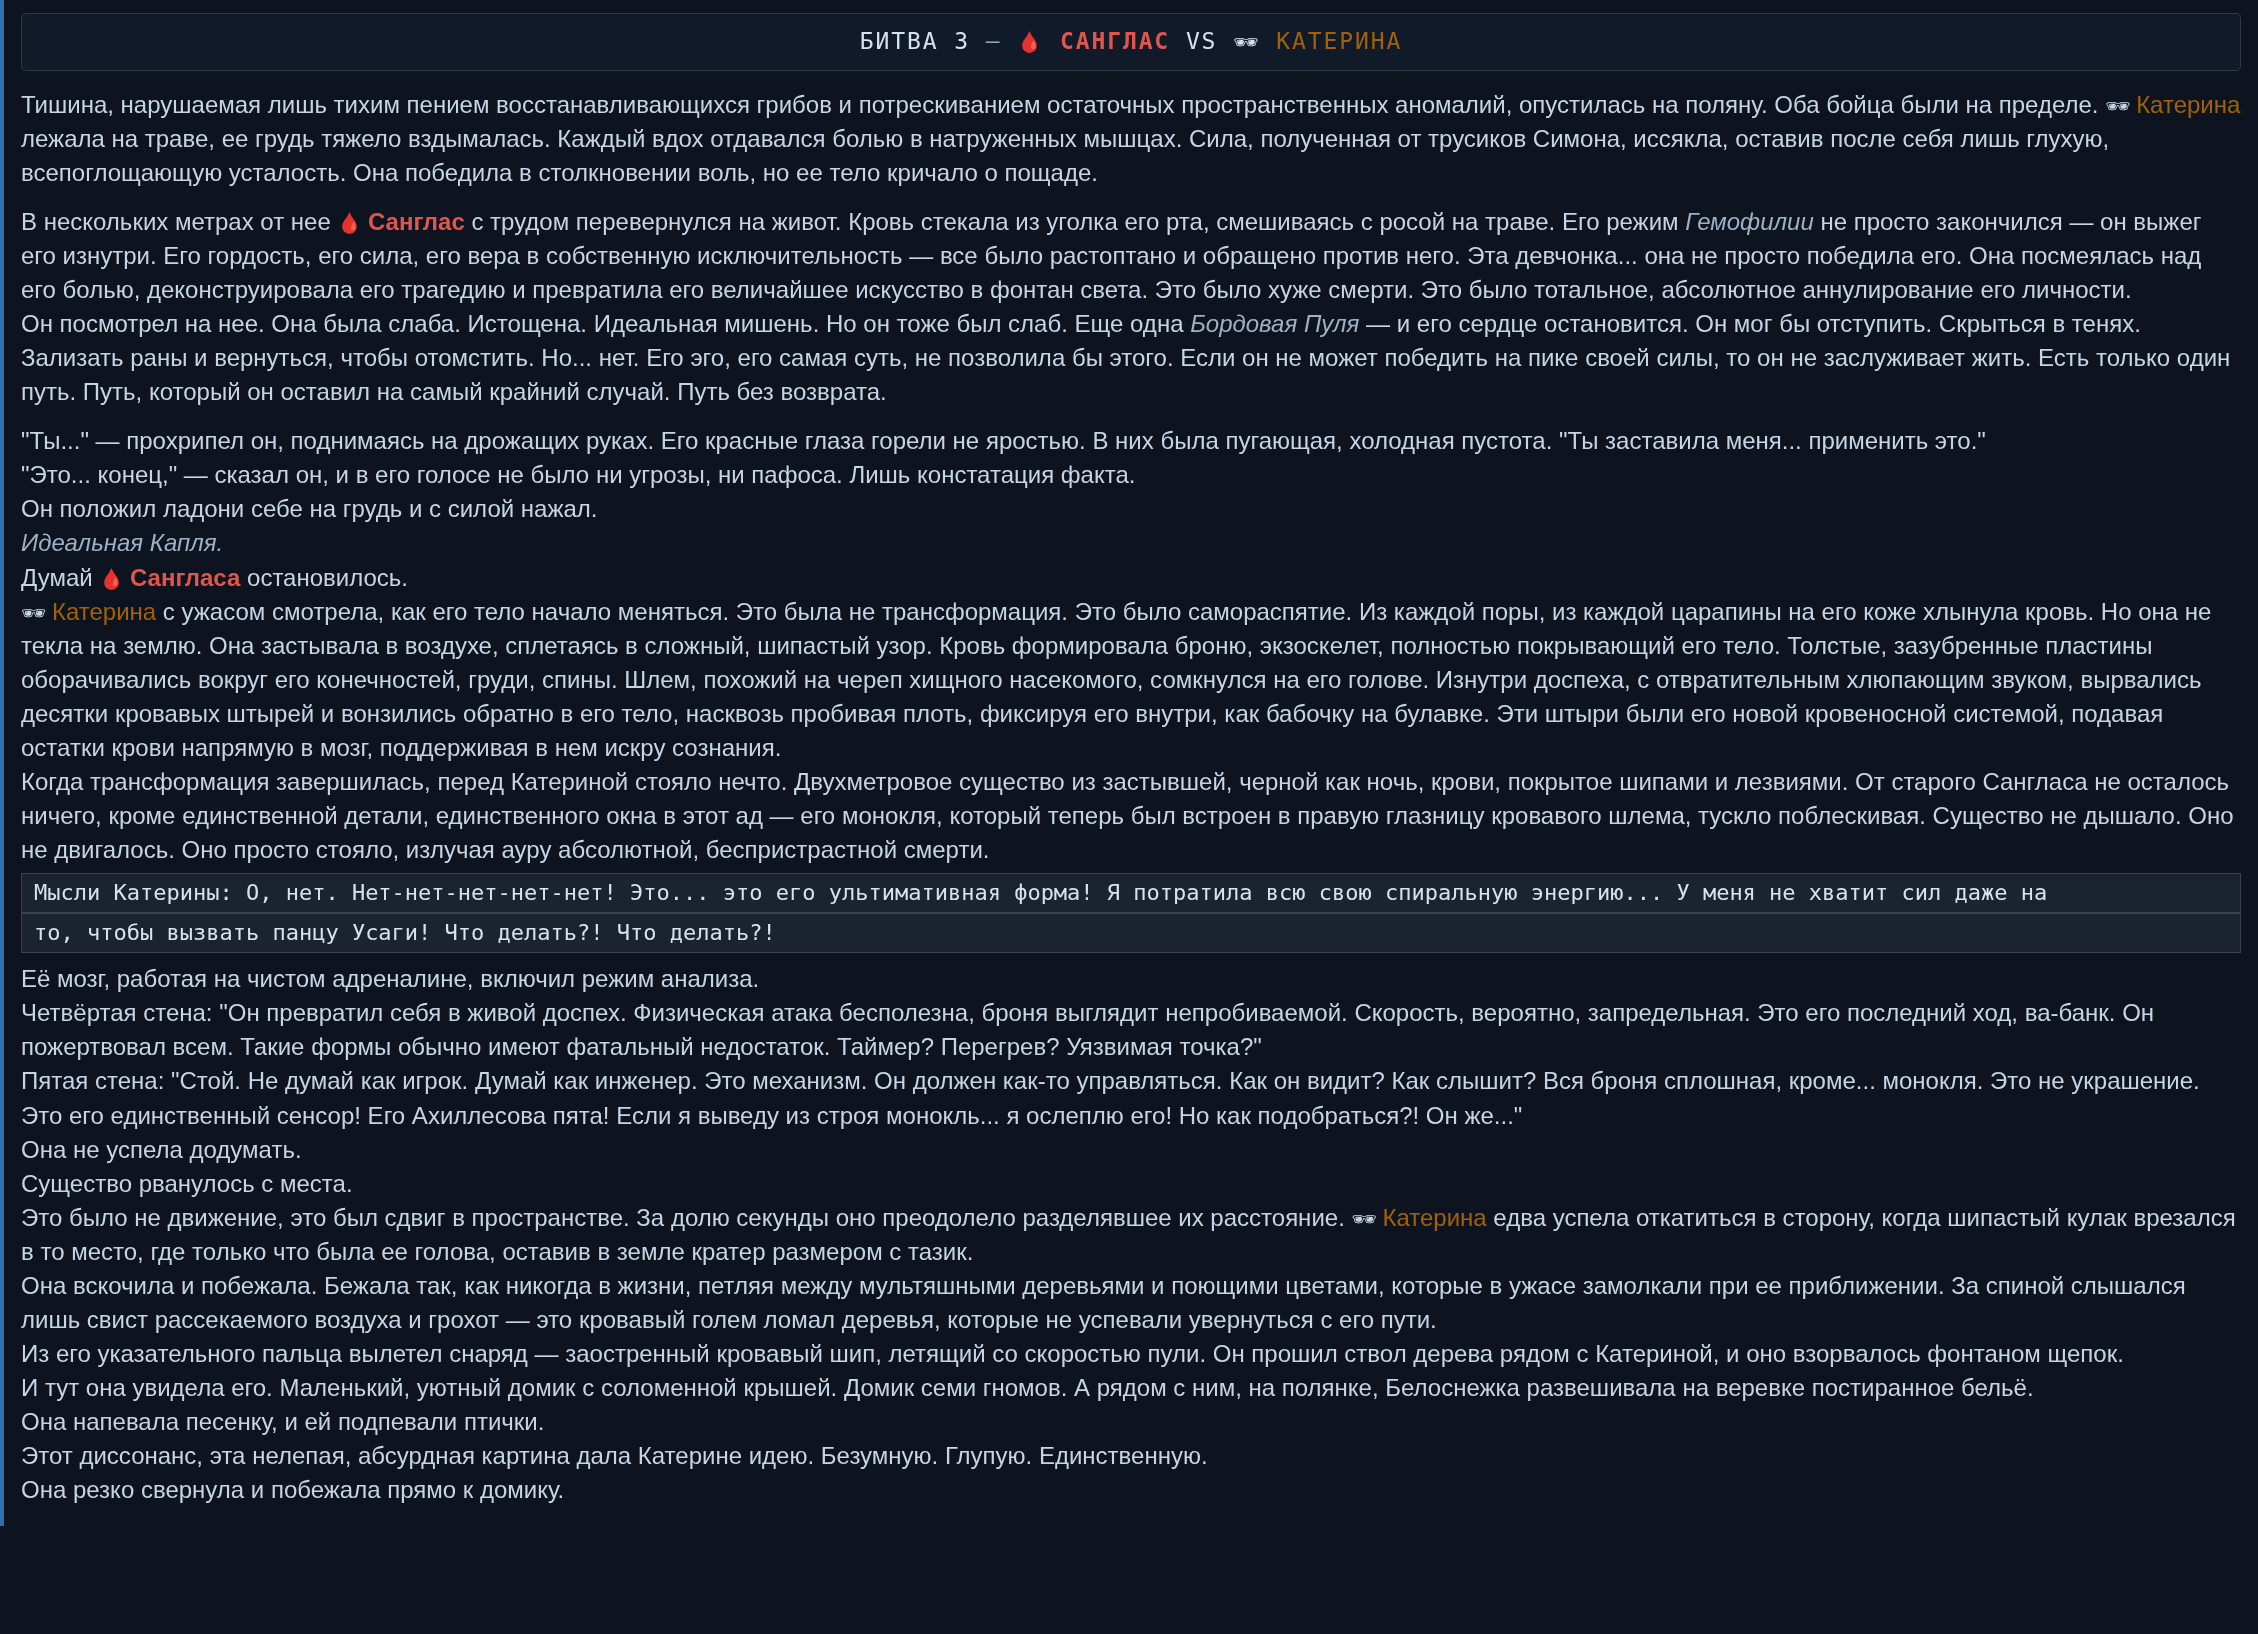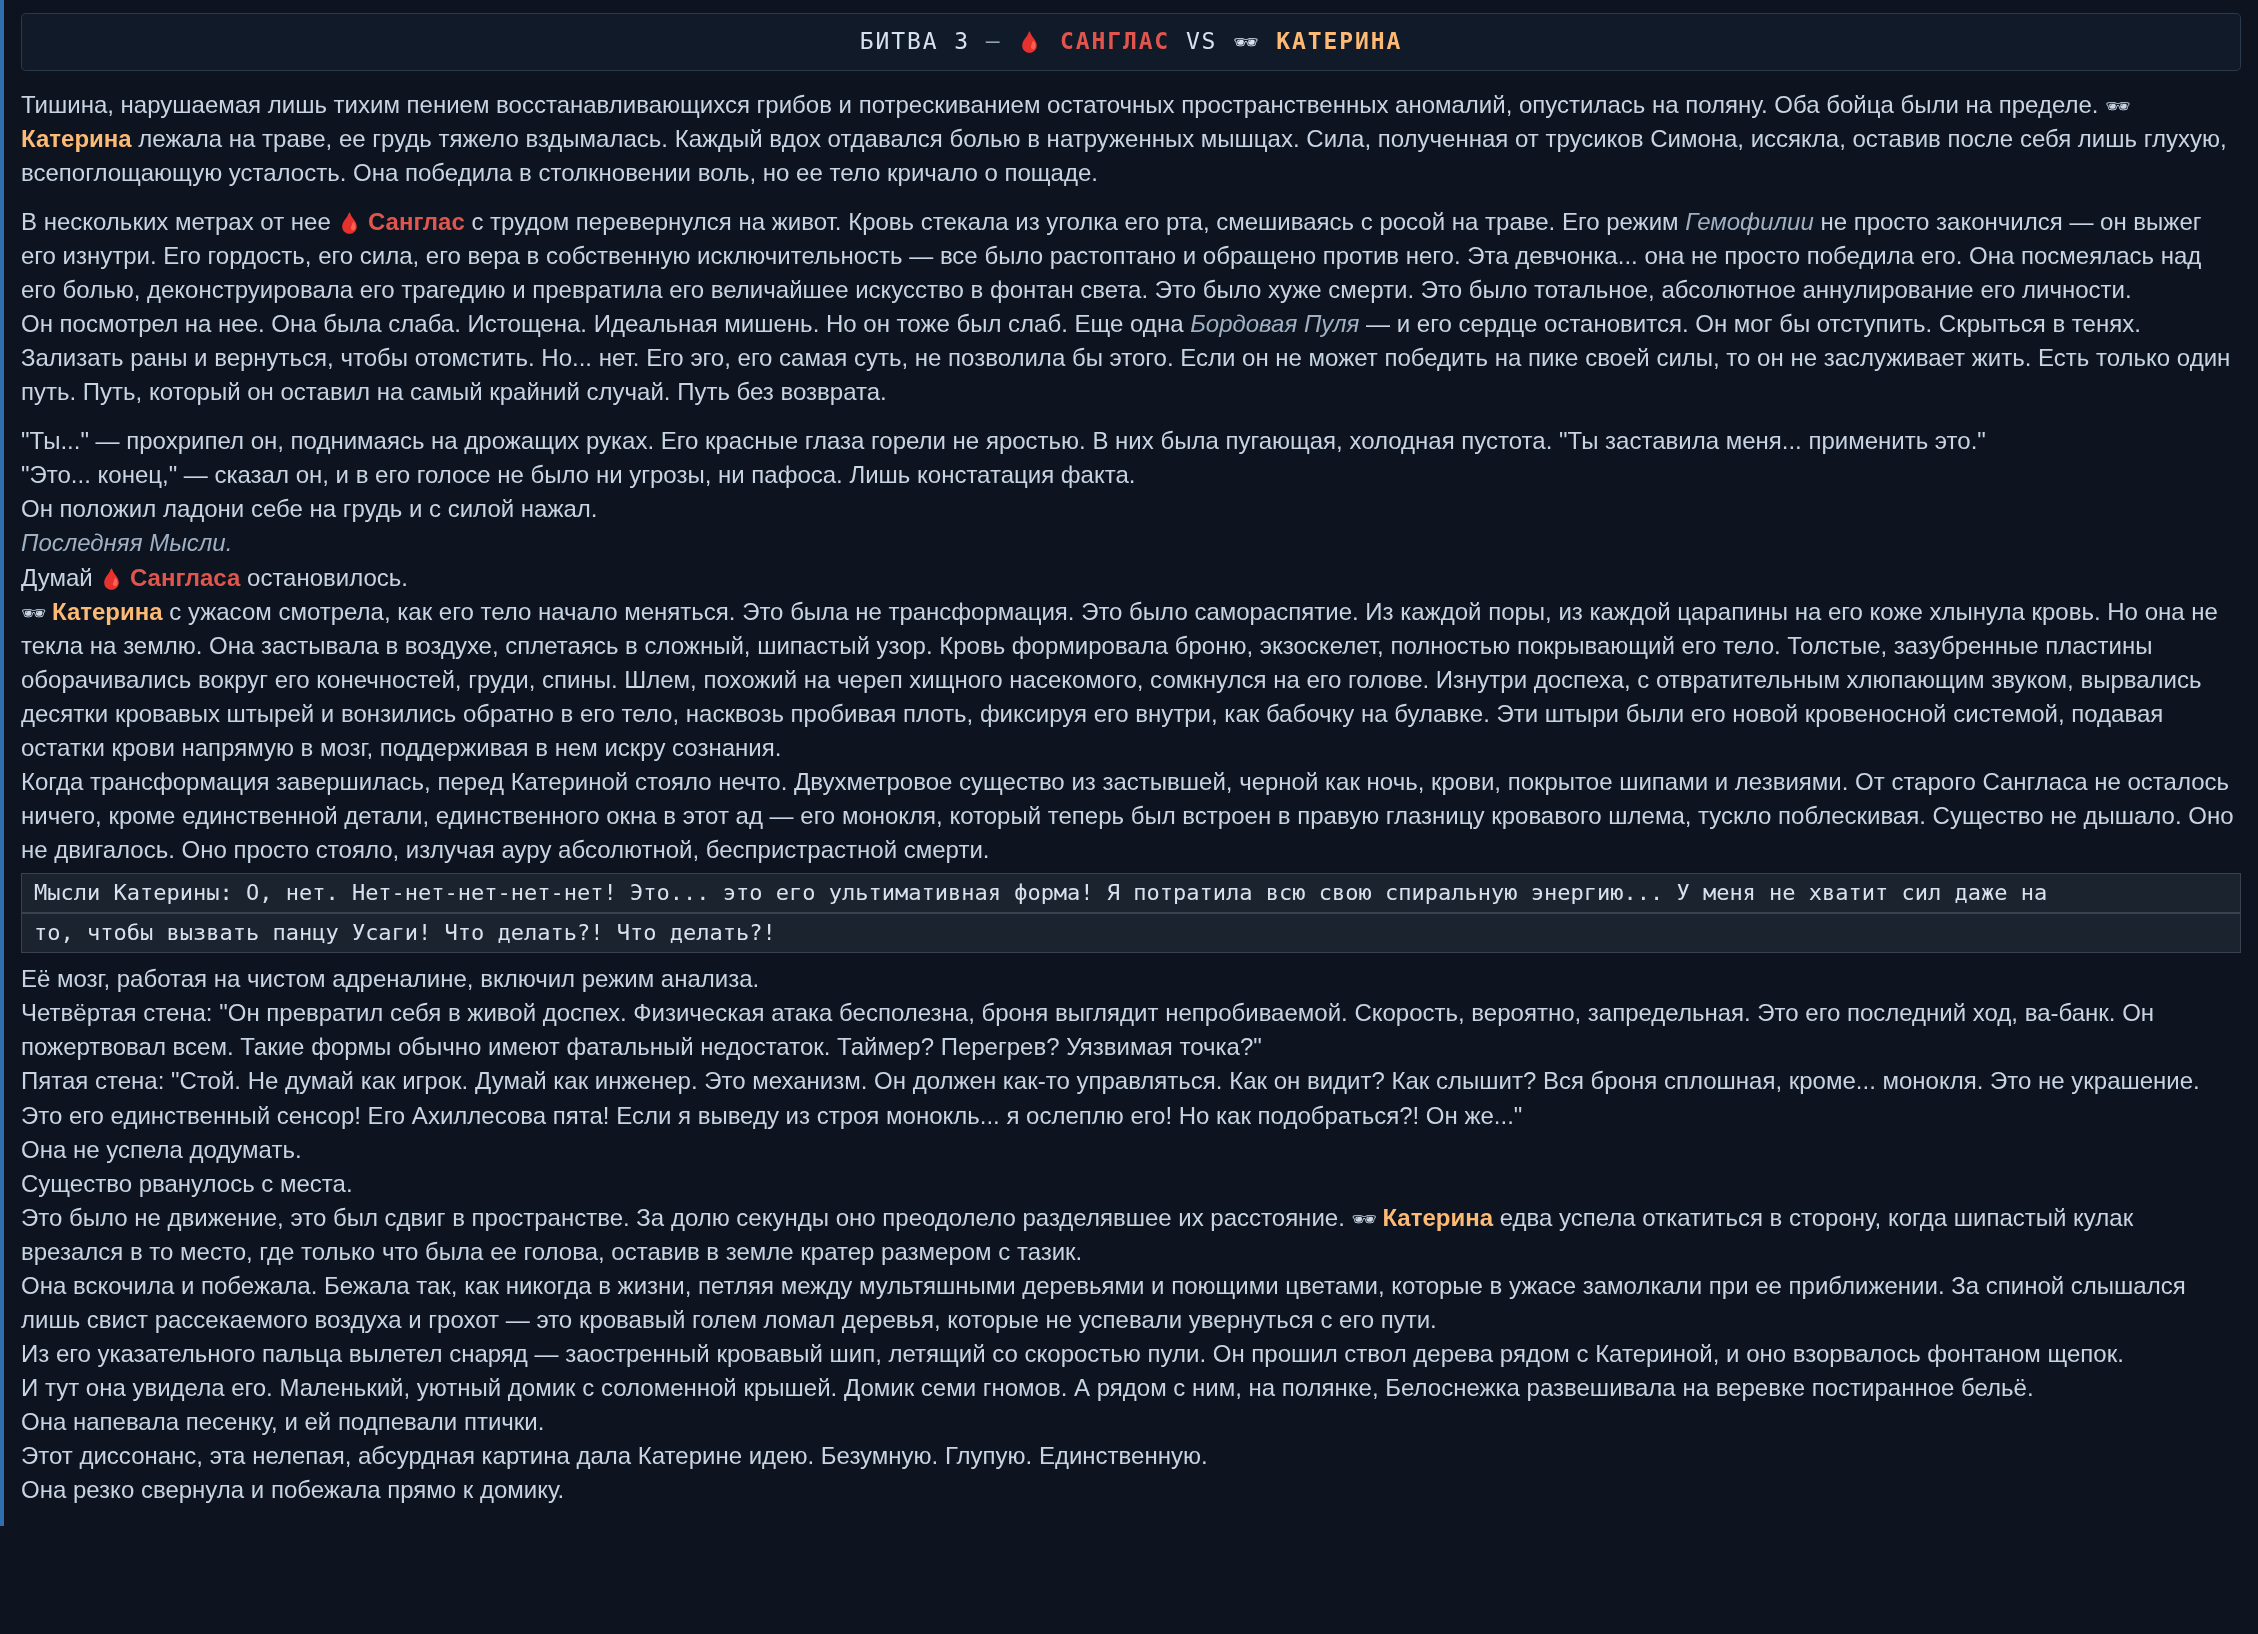--- a/index.html
+++ b/index.html
@@ -25,21 +25,21 @@
     background: #101a28;
     text-align: center;
     padding: 10.4px 0 12.3px 0;
     margin-bottom: 17px;
     letter-spacing: 1.9px;
     font-family: "DejaVu Sans Mono", monospace;
     font-size: 23px;
     color: #d6e2f0;
   }
   .title-bar .sep { color: #8fa3b8; }
-  .nm-kat { color: #fdba74; font-weight: bold; }
+  .nm-kat { color: #a16207; font-weight: normal; }
   .nm-san { color: #e0564f; font-weight: bold; margin-top: 8px; }
   .ic { font-size: 20px; }
   p {
     margin: 0 0 15px 0;
   }
   p.tight { margin-bottom: 0; }
   .em { font-style: italic; color: #9fb0c4; }
   .mono-block {
     font-family: "DejaVu Sans Mono", monospace;
     font-size: 22px;
@@ -72,21 +72,21 @@
 
   <p><span>Тишина, нарушаемая лишь тихим пением восстанавливающихся грибов и потрескиванием остаточных пространственных аномалий, опустилась на поляну. Оба бойца были на пределе. </span><span class="ic">🕶 </span><span class="nm-kat">Катерина</span><span> лежала на траве, ее грудь тяжело вздымалась. Каждый вдох отдавался болью в натруженных мышцах. Сила, полученная от трусиков Симона, иссякла, оставив после себя лишь глухую, всепоглощающую усталость. Она победила в столкновении воль, но ее тело кричало о пощаде.</span></p>
 
   <p class="tight"><span>В нескольких метрах от нее </span><span class="ic">🩸 </span><span class="nm-san">Санглас</span><span> с трудом перевернулся на живот. Кровь стекала из уголка его рта, смешиваясь с росой на траве. Его режим </span><span class="em">Гемофилии</span><span> не просто закончился — он выжег его изнутри. Его гордость, его сила, его вера в собственную исключительность — все было растоптано и обращено против него. Эта девчонка... она не просто победила его. Она посмеялась над его болью, деконструировала его трагедию и превратила его величайшее искусство в фонтан света. Это было хуже смерти. Это было тотальное, абсолютное аннулирование его личности.</span></p>
 
   <p><span>Он посмотрел на нее. Она была слаба. Истощена. Идеальная мишень. Но он тоже был слаб. Еще одна </span><span class="em">Бордовая Пуля</span><span> — и его сердце остановится. Он мог бы отступить. Скрыться в тенях. Зализать раны и вернуться, чтобы отомстить. Но... нет. Его эго, его самая суть, не позволила бы этого. Если он не может победить на пике своей силы, то он не заслуживает жить. Есть только один путь. Путь, который он оставил на самый крайний случай. Путь без возврата.</span></p>
 
   <p class="tight">"Ты..." — прохрипел он, поднимаясь на дрожащих руках. Его красные глаза горели не яростью. В них была пугающая, холодная пустота. "Ты заставила меня... применить это."</p>
   <p class="tight">"Это... конец," — сказал он, и в его голосе не было ни угрозы, ни пафоса. Лишь констатация факта.</p>
   <p class="tight">Он положил ладони себе на грудь и с силой нажал.</p>
-  <p class="tight em">Последняя Мысли.</p>
+  <p class="tight em">Идеальная Капля.</p>
 
   <p class="tight"><span>Думай </span><span class="ic">🩸 </span><span class="nm-san">Сангласа</span><span> остановилось.</span></p>
 
   <p class="tight"><span class="ic">🕶 </span><span class="nm-kat">Катерина</span><span> с ужасом смотрела, как его тело начало меняться. Это была не трансформация. Это было самораспятие. Из каждой поры, из каждой царапины на его коже хлынула кровь. Но она не текла на землю. Она застывала в воздухе, сплетаясь в сложный, шипастый узор. Кровь формировала броню, экзоскелет, полностью покрывающий его тело. Толстые, зазубренные пластины оборачивались вокруг его конечностей, груди, спины. Шлем, похожий на череп хищного насекомого, сомкнулся на его голове. Изнутри доспеха, с отвратительным хлюпающим звуком, вырвались десятки кровавых штырей и вонзились обратно в его тело, насквозь пробивая плоть, фиксируя его внутри, как бабочку на булавке. Эти штыри были его новой кровеносной системой, подавая остатки крови напрямую в мозг, поддерживая в нем искру сознания.</span></p>
 
   <p class="tight">Когда трансформация завершилась, перед Катериной стояло нечто. Двухметровое существо из застывшей, черной как ночь, крови, покрытое шипами и лезвиями. От старого Сангласа не осталось ничего, кроме единственной детали, единственного окна в этот ад — его монокля, который теперь был встроен в правую глазницу кровавого шлема, тускло поблескивая. Существо не дышало. Оно не двигалось. Оно просто стояло, излучая ауру абсолютной, беспристрастной смерти.</p>
 
   <div class="mono-wrap">
     <span class="mono-block ln">Мысли Катерины: О, нет. Нет-нет-нет-нет-нет! Это... это его ультимативная форма! Я потратила всю свою спиральную энергию... У меня не хватит сил даже на</span>
     <span class="mono-block ln">то, чтобы вызвать панцу Усаги! Что делать?! Что делать?!</span>

